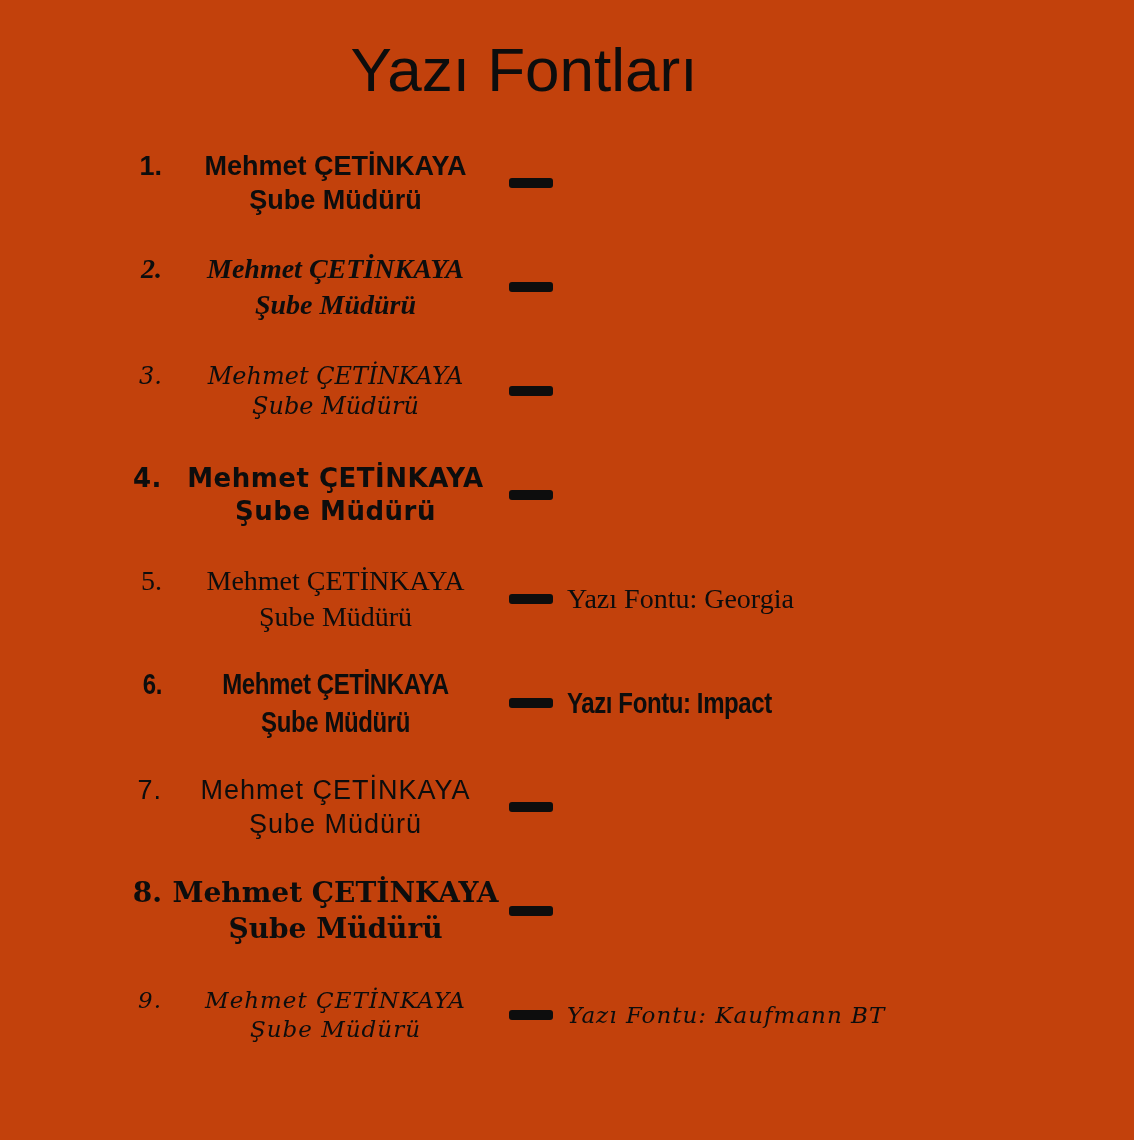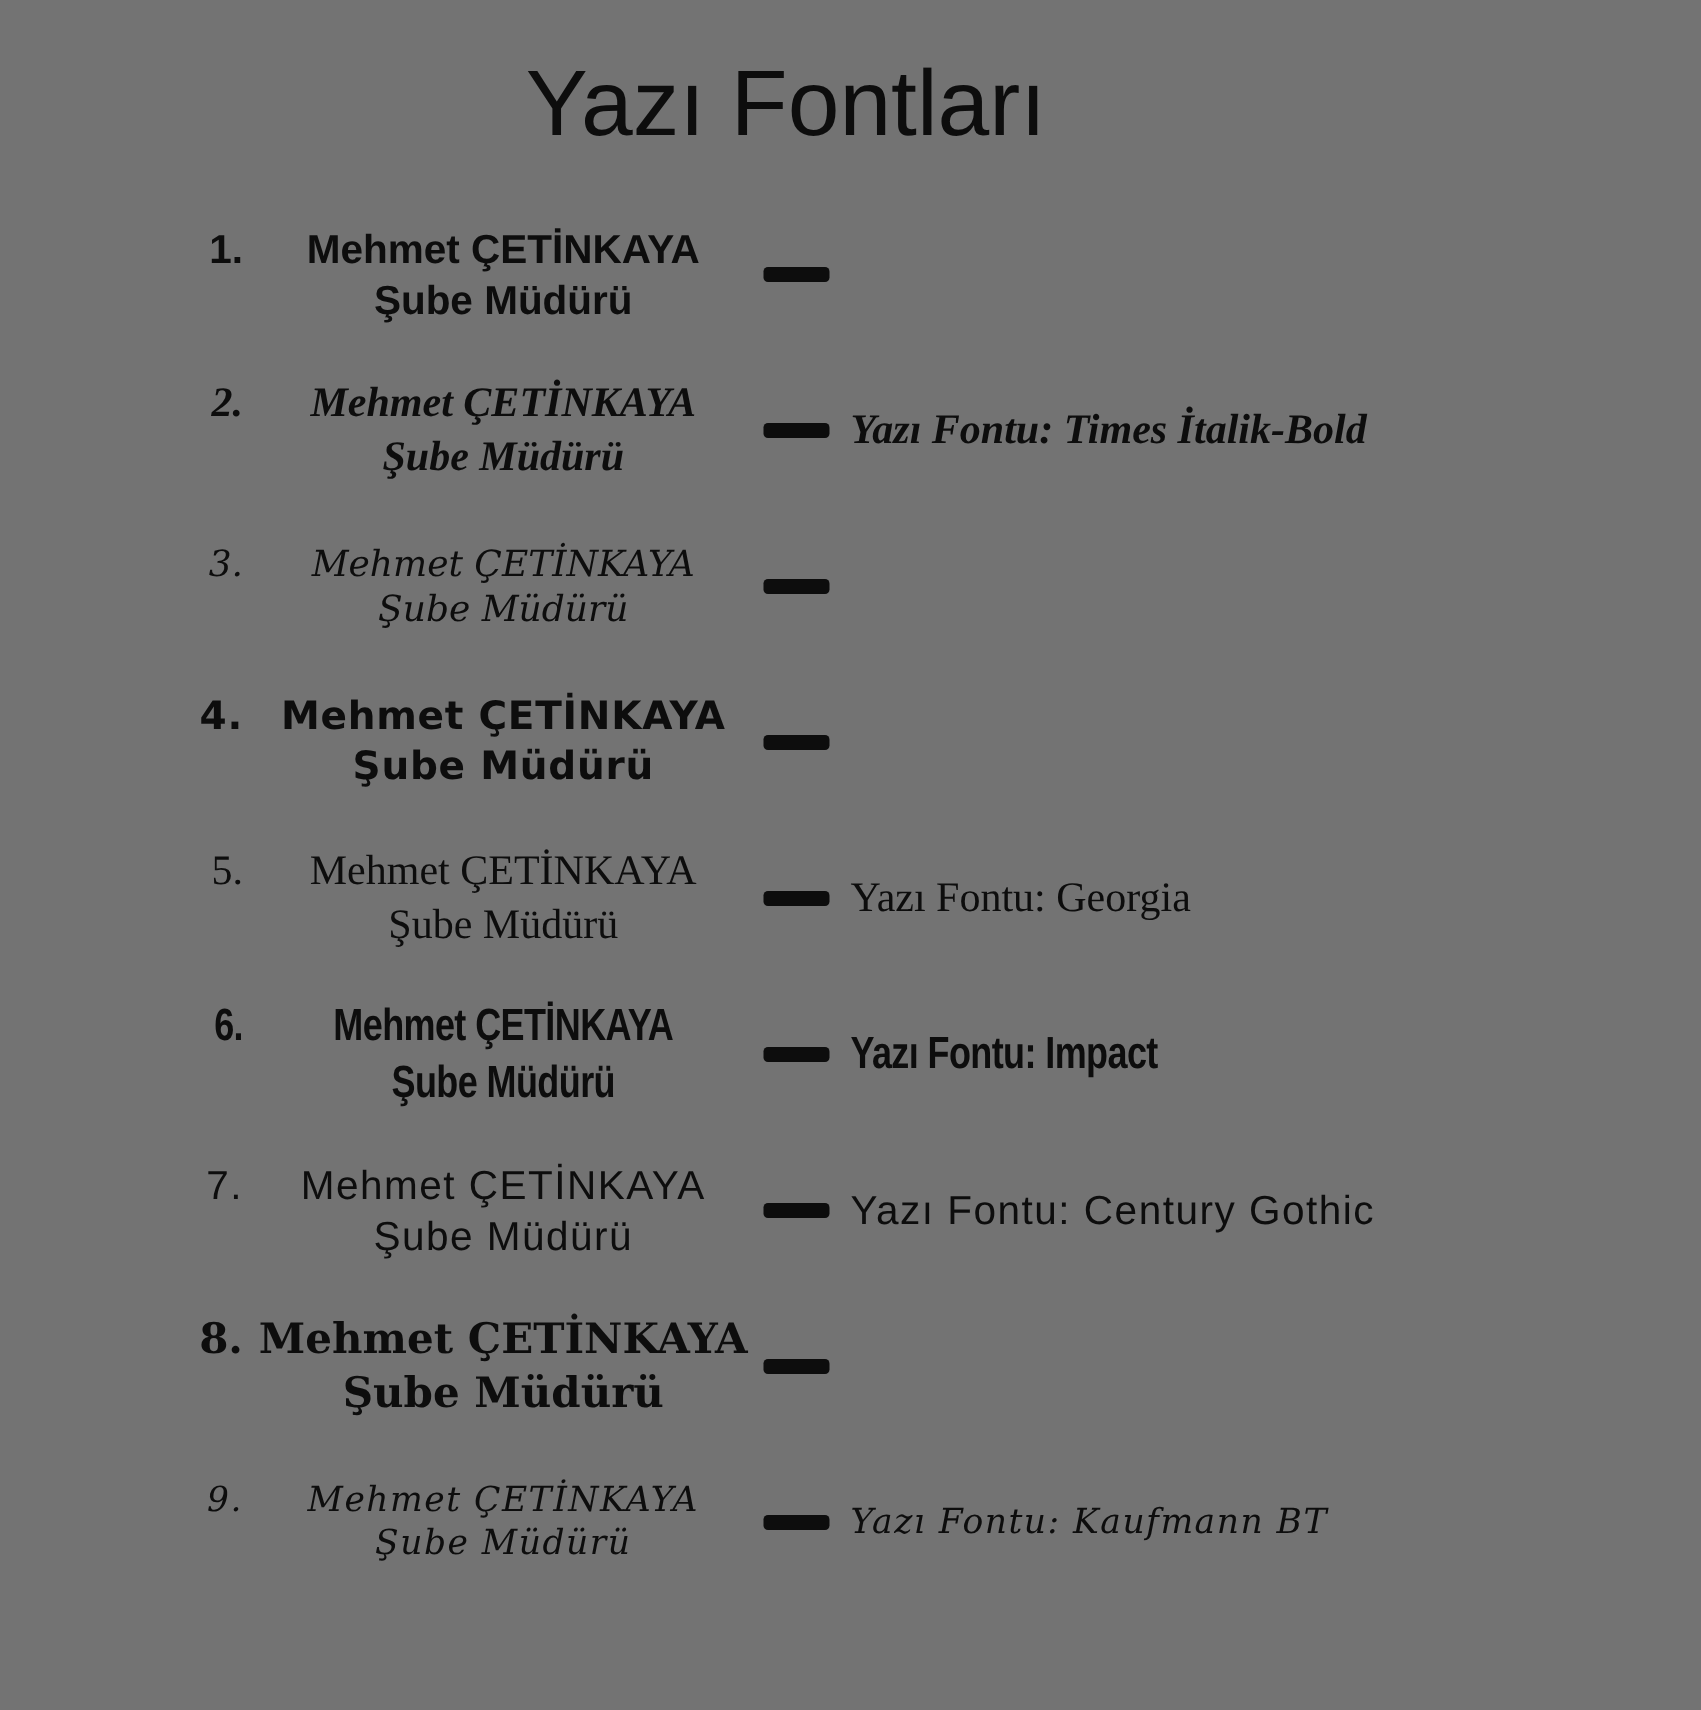--- a/index.html
+++ b/index.html
@@ -1,20 +1,20 @@
 <!DOCTYPE html>
 <html><head>
 <meta charset="utf-8">
 <style>
   html,body{margin:0;padding:0;background:#ffffff;}
   .page{
     position:relative;
     width:1134px;
     height:1140px;
-    background:#737373;
+    background:#c2410c;
     color:#0d0d0d;
     overflow:hidden;
     font-family:"Liberation Sans",sans-serif;
   }
   .title{
     margin:34px 0 0 0;
     text-align:center;
     transform:translateX(-43px);
     font-family:"Liberation Sans",sans-serif;
     font-weight:400;
@@ -92,21 +92,20 @@
 
     <div class="row f2">
       <div class="left">
         <div class="num">2.</div>
         <div class="sample">
           <div>Mehmet ÇETİNKAYA</div>
           <div>Şube Müdürü</div>
         </div>
       </div>
       <div class="dash"></div>
-      <div class="label">Yazı Fontu: Times İtalik-Bold</div>
     </div>
 
     <div class="row f3">
       <div class="left">
         <div class="num">3.</div>
         <div class="sample">
           <div>Mehmet ÇETİNKAYA</div>
           <div>Şube Müdürü</div>
         </div>
       </div>
@@ -150,21 +149,20 @@
 
     <div class="row f7">
       <div class="left">
         <div class="num">7.</div>
         <div class="sample">
           <div>Mehmet ÇETİNKAYA</div>
           <div>Şube Müdürü</div>
         </div>
       </div>
       <div class="dash"></div>
-      <div class="label">Yazı Fontu: Century Gothic</div>
     </div>
 
     <div class="row f8">
       <div class="left">
         <div class="num">8.</div>
         <div class="sample">
           <div>Mehmet ÇETİNKAYA</div>
           <div>Şube Müdürü</div>
         </div>
       </div>

